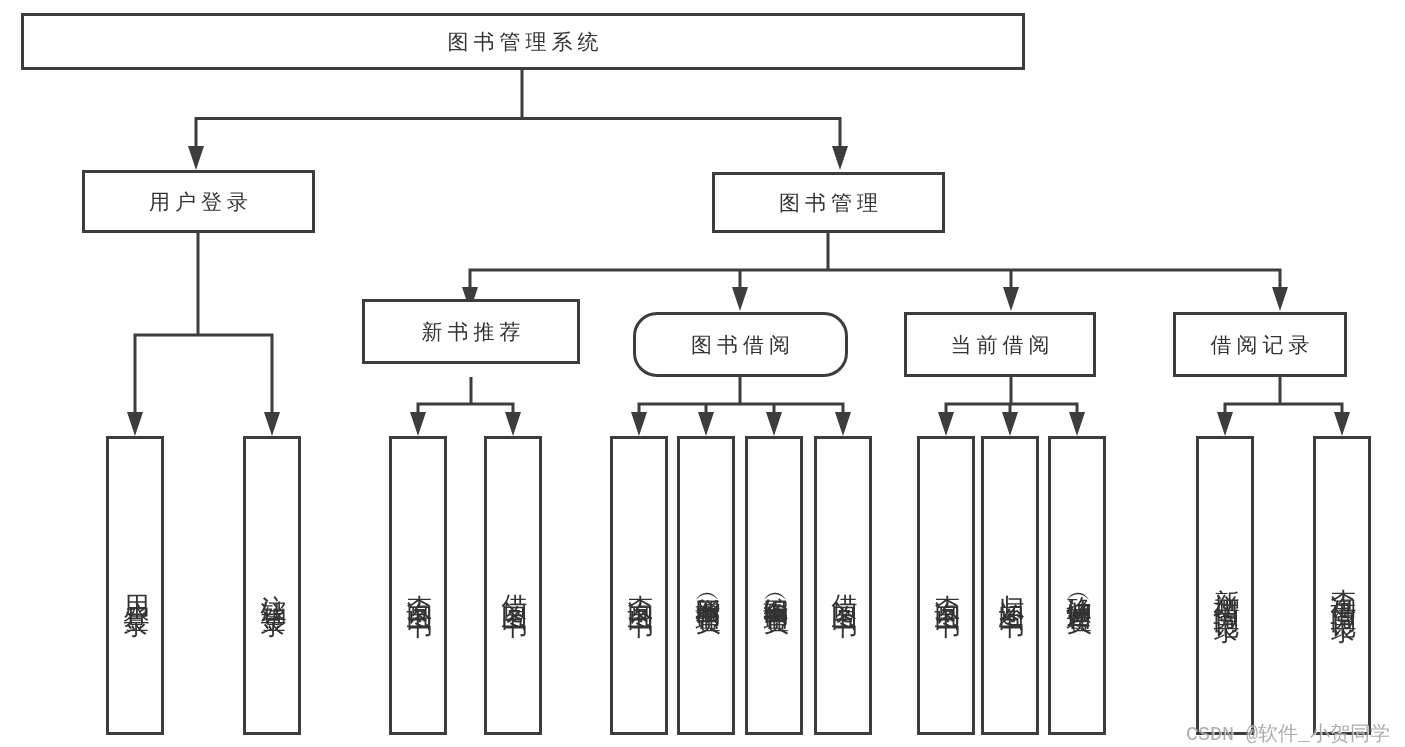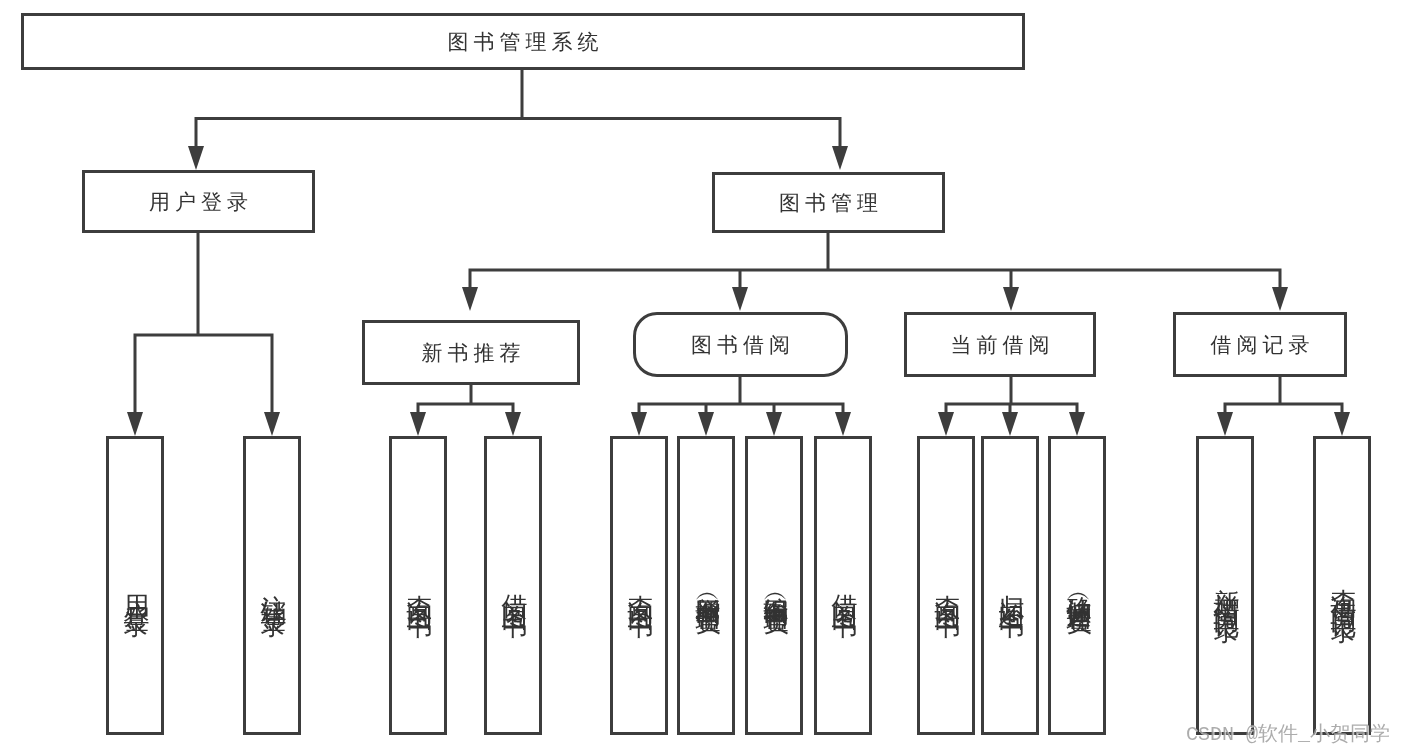--- a/index.html
+++ b/index.html
@@ -101,21 +101,21 @@
     <path d="M1280 377 L1280 405.5 M1223.5 404 L1343.5 404 M1225 402.5 L1225 416 M1342 402.5 L1342 416"></path>
     <polygon points="1217,412 1233,412 1225,436"></polygon>
     <polygon points="1334,412 1350,412 1342,436"></polygon>
   </svg>
 
   <div class="node" style="left:21px;top:13px;width:1004px;height:57px;">图书管理系统</div>
 
   <div class="node" style="left:82px;top:170px;width:233px;height:63px;">用户登录</div>
   <div class="node" style="left:712px;top:172px;width:233px;height:61px;">图书管理</div>
 
-  <div class="node" style="left:362px;top:320px;width:218px;height:65px;">新书推荐</div>
+  <div class="node" style="left:362px;top:299px;width:218px;height:65px;">新书推荐</div>
   <div class="node" style="left:633px;top:312px;width:215px;height:65px;border-radius:24px;">图书借阅</div>
   <div class="node" style="left:904px;top:312px;width:192px;height:65px;">当前借阅</div>
   <div class="node" style="left:1173px;top:312px;width:174px;height:65px;">借阅记录</div>
 
   <div class="leaf" style="left:106px;">
       <span>用户登录</span>
     </div>
   <div class="leaf" style="left:243px;">
       <span>注销登录</span>
     </div>

